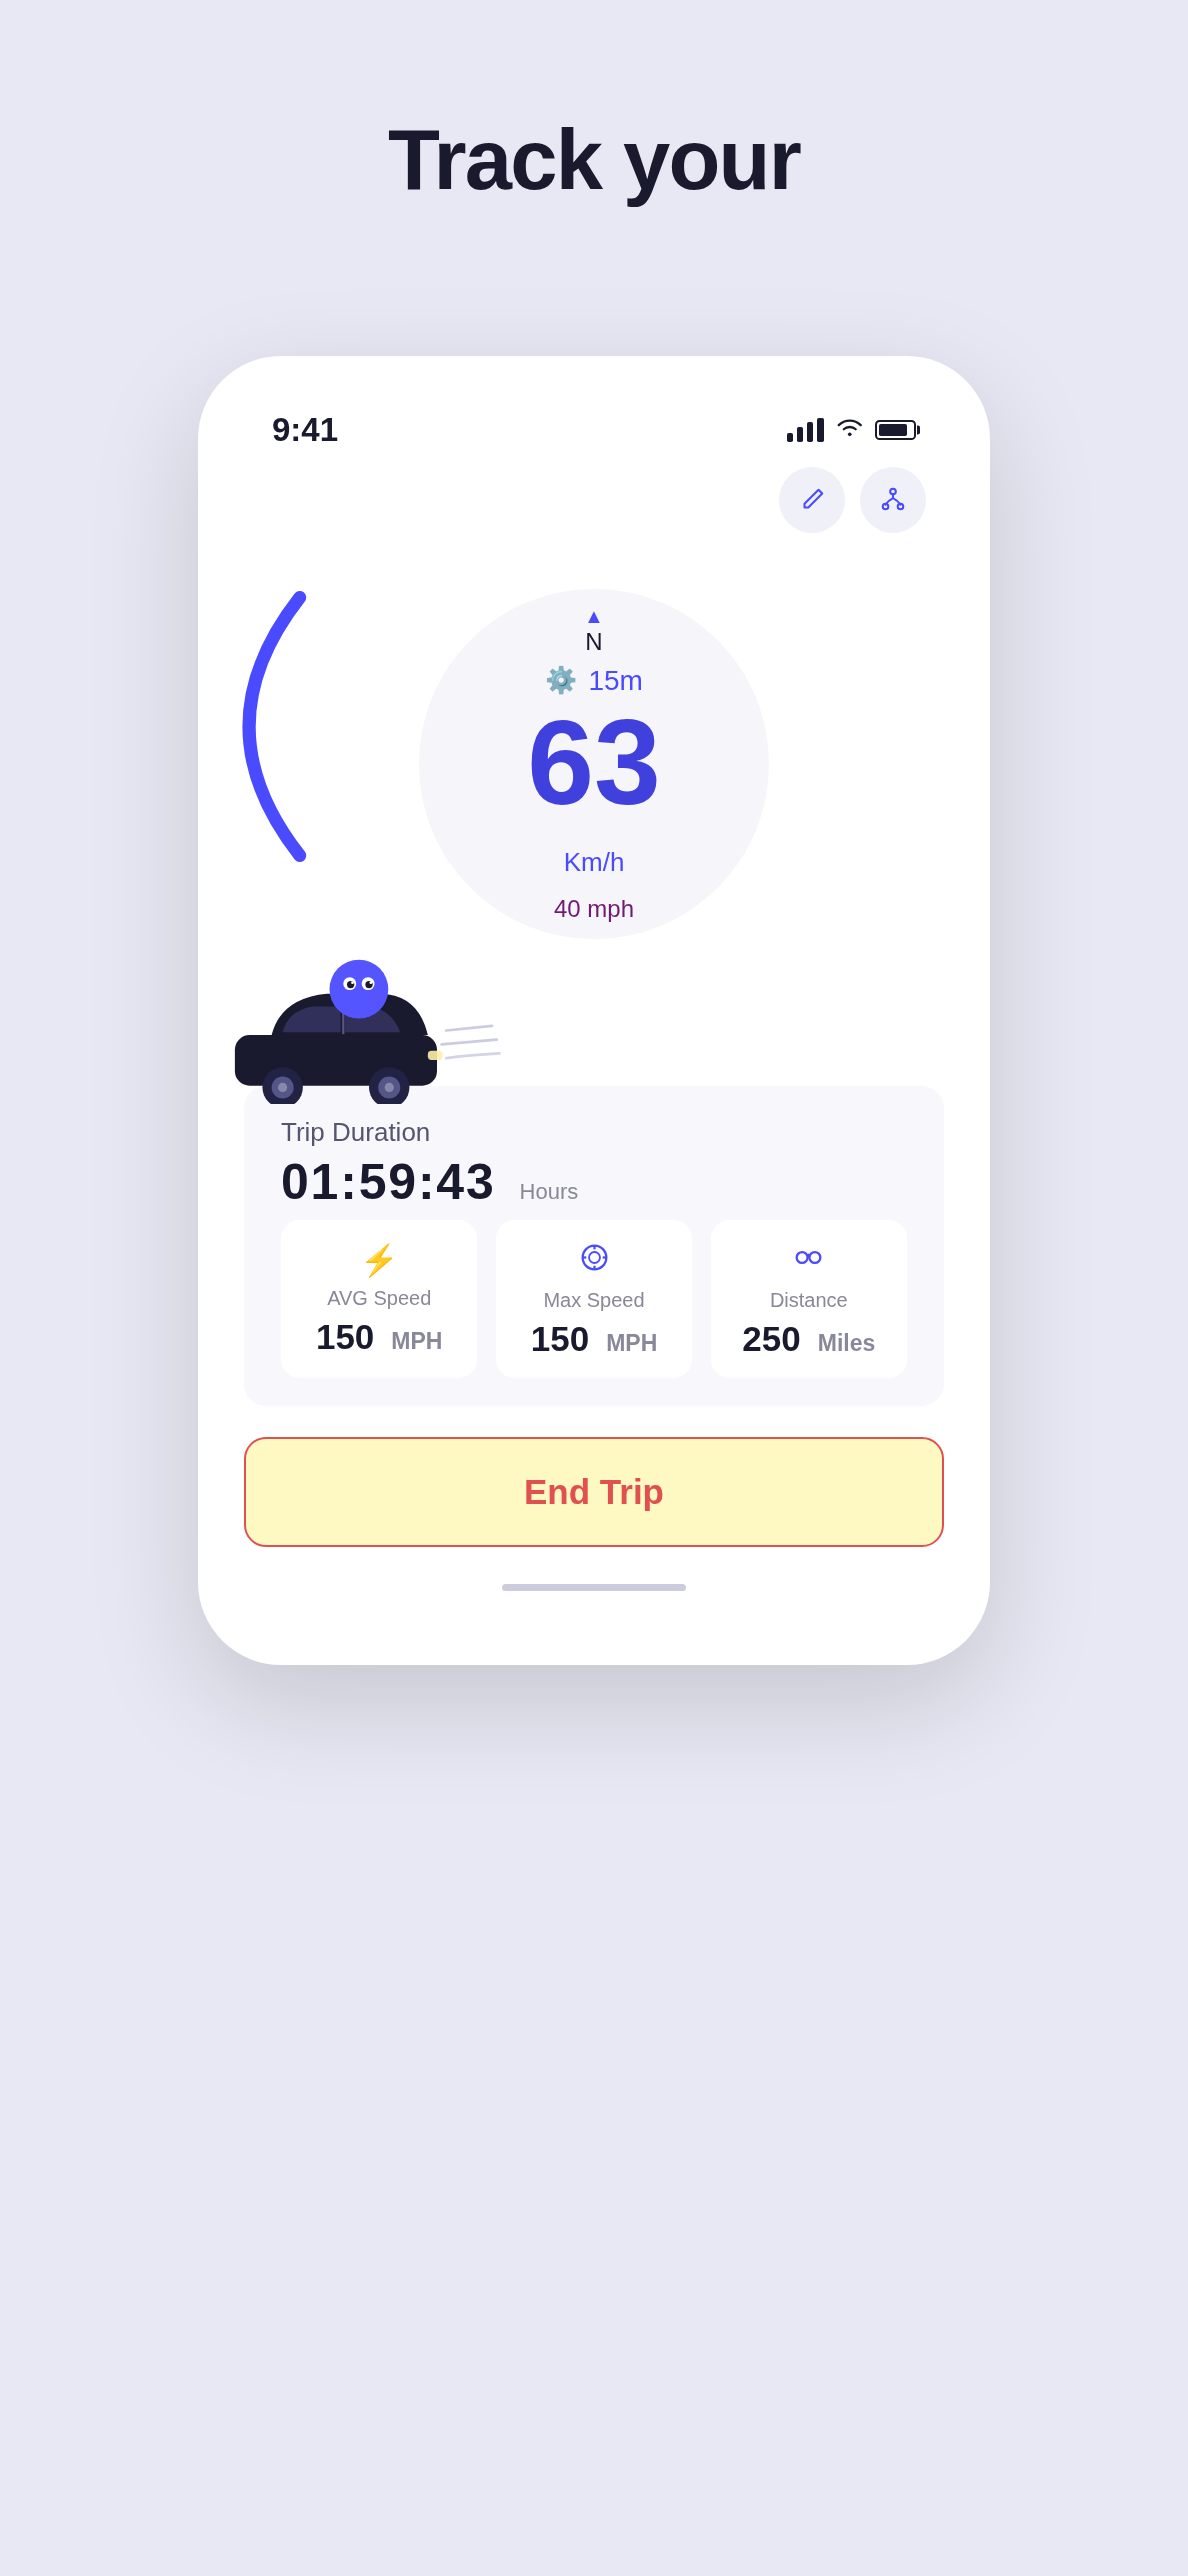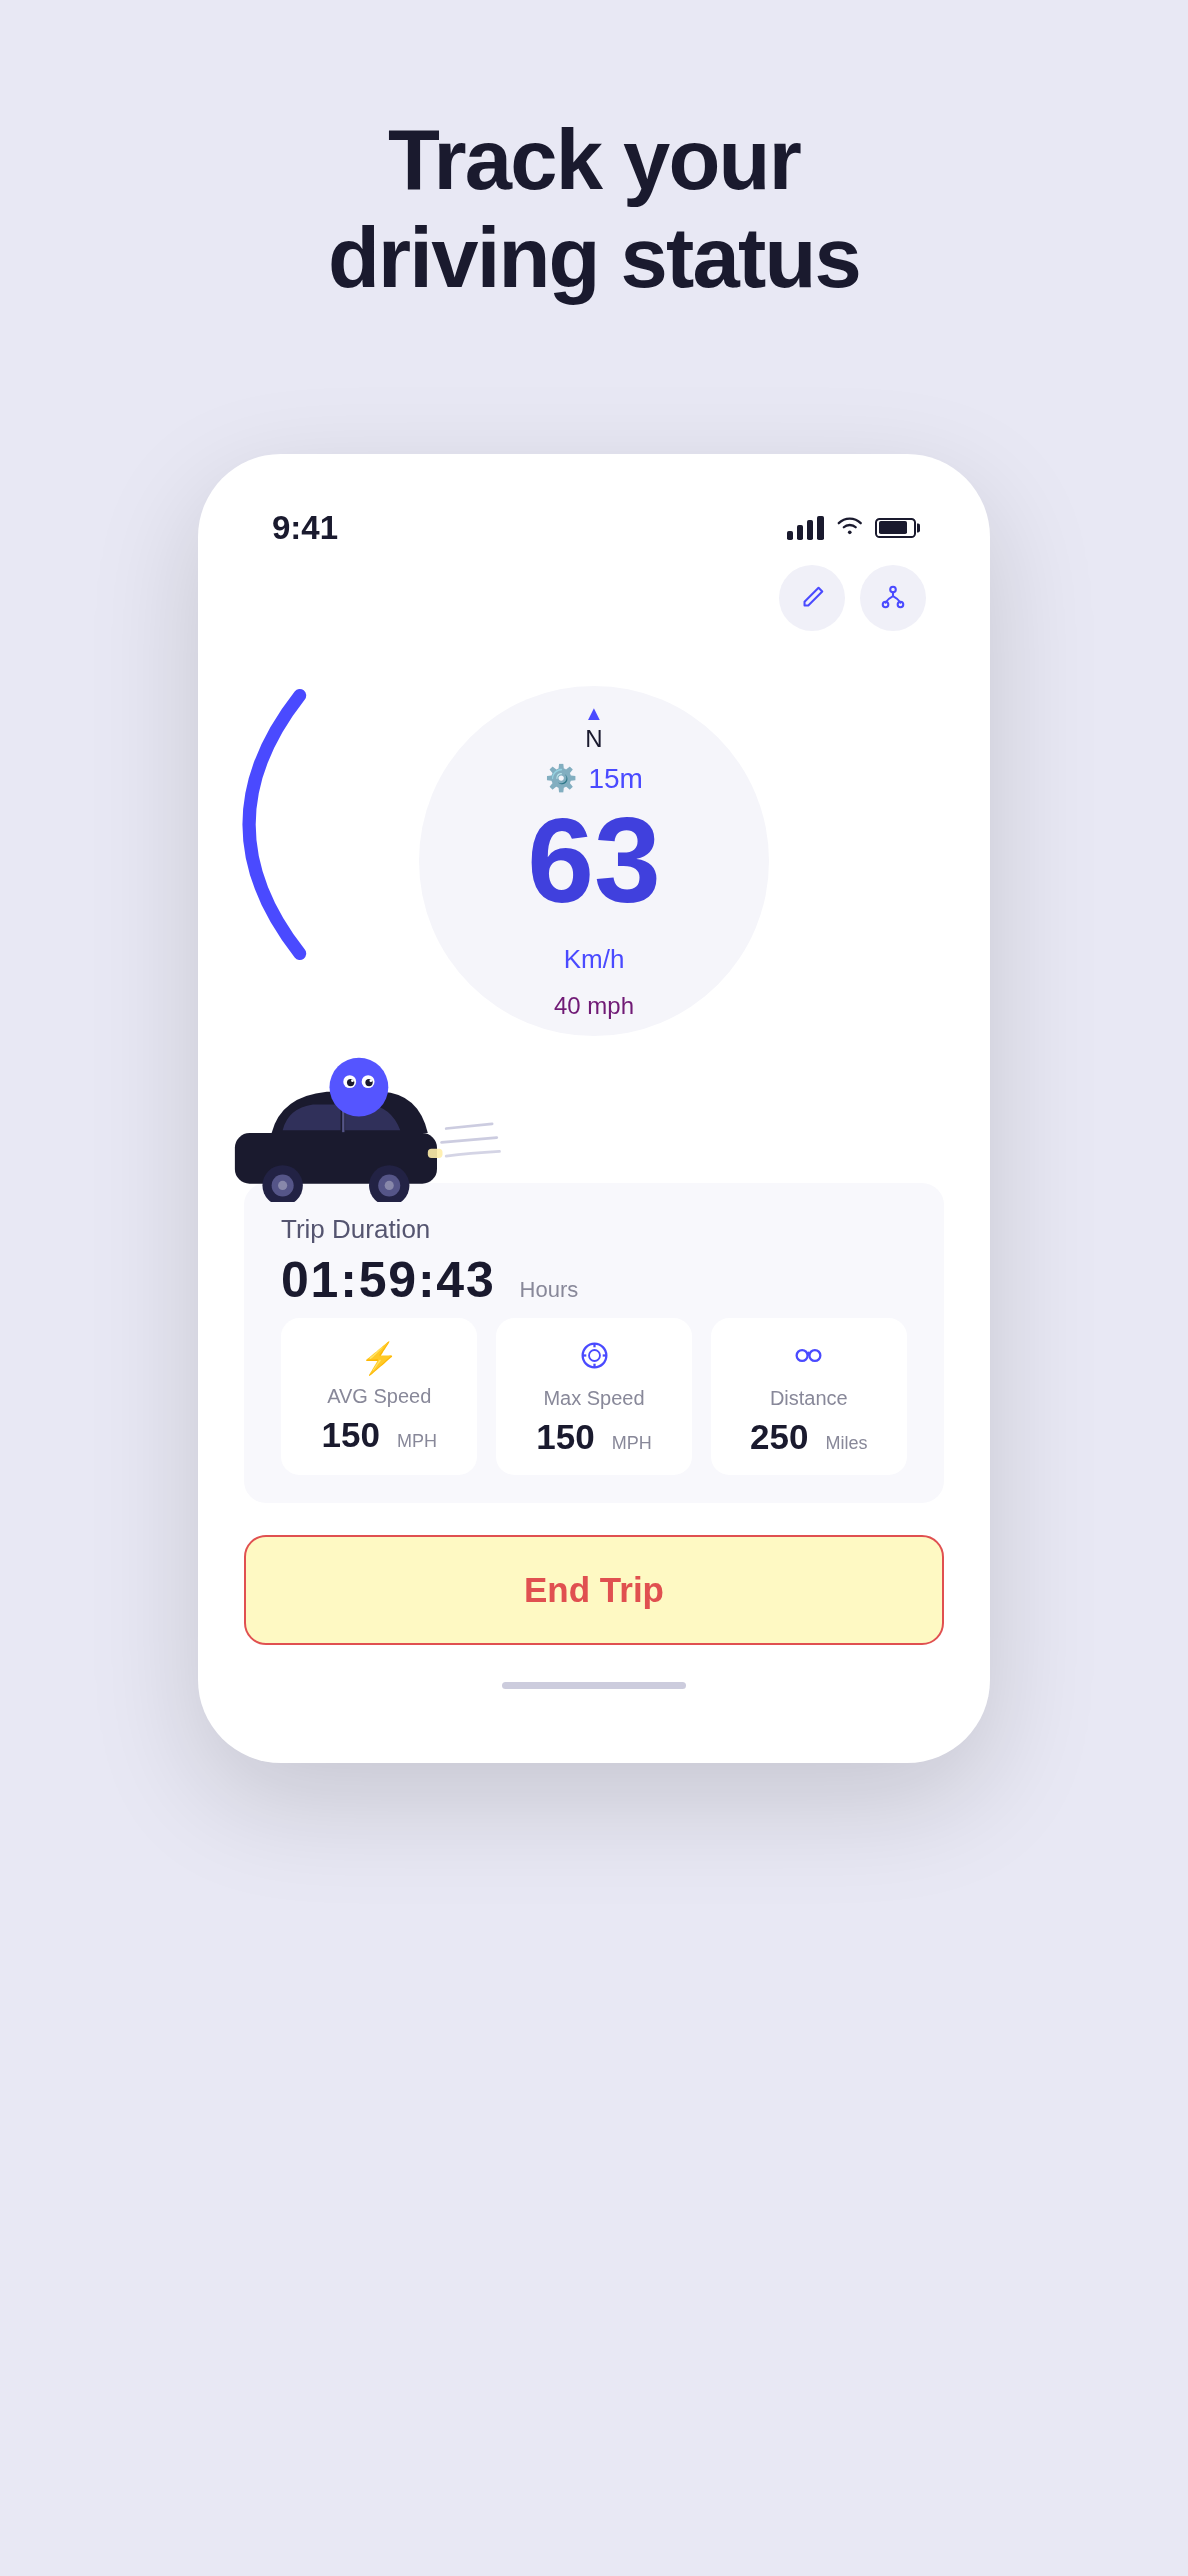--- a/index.html
+++ b/index.html
@@ -277,23 +277,23 @@
       gap: 17px;
     }
 
     .stat-value {
       font-size: 35px;
       font-weight: 800;
       color: #1a1a2e;
     }
 
     .stat-unit {
-      font-size: 18px;
+      font-size: 23px;
       color: #888899;
-      font-weight: 400;
+      font-weight: 700;
     }
 
     
     .end-trip-btn {
       width: 100%;
       padding: 33px;
       border: 2.3px solid #e05050;
       border-radius: 22px;
       background: #fef9c3;
       color: #e05050;
@@ -323,21 +323,20 @@
       position: absolute;
       left: -18.4px;
       top: 9.2px;
     }
   </style>
 </head>
 <body>
 
 <div class="page-title">
   <div>Track your</div>
-  <div>driving status</div>
 </div>
 
 <div class="phone-wrapper">
 
   
   <div class="status-bar">
     <span class="status-time">9:41</span>
     <div class="status-icons">
 
       <div class="signal-bars">

